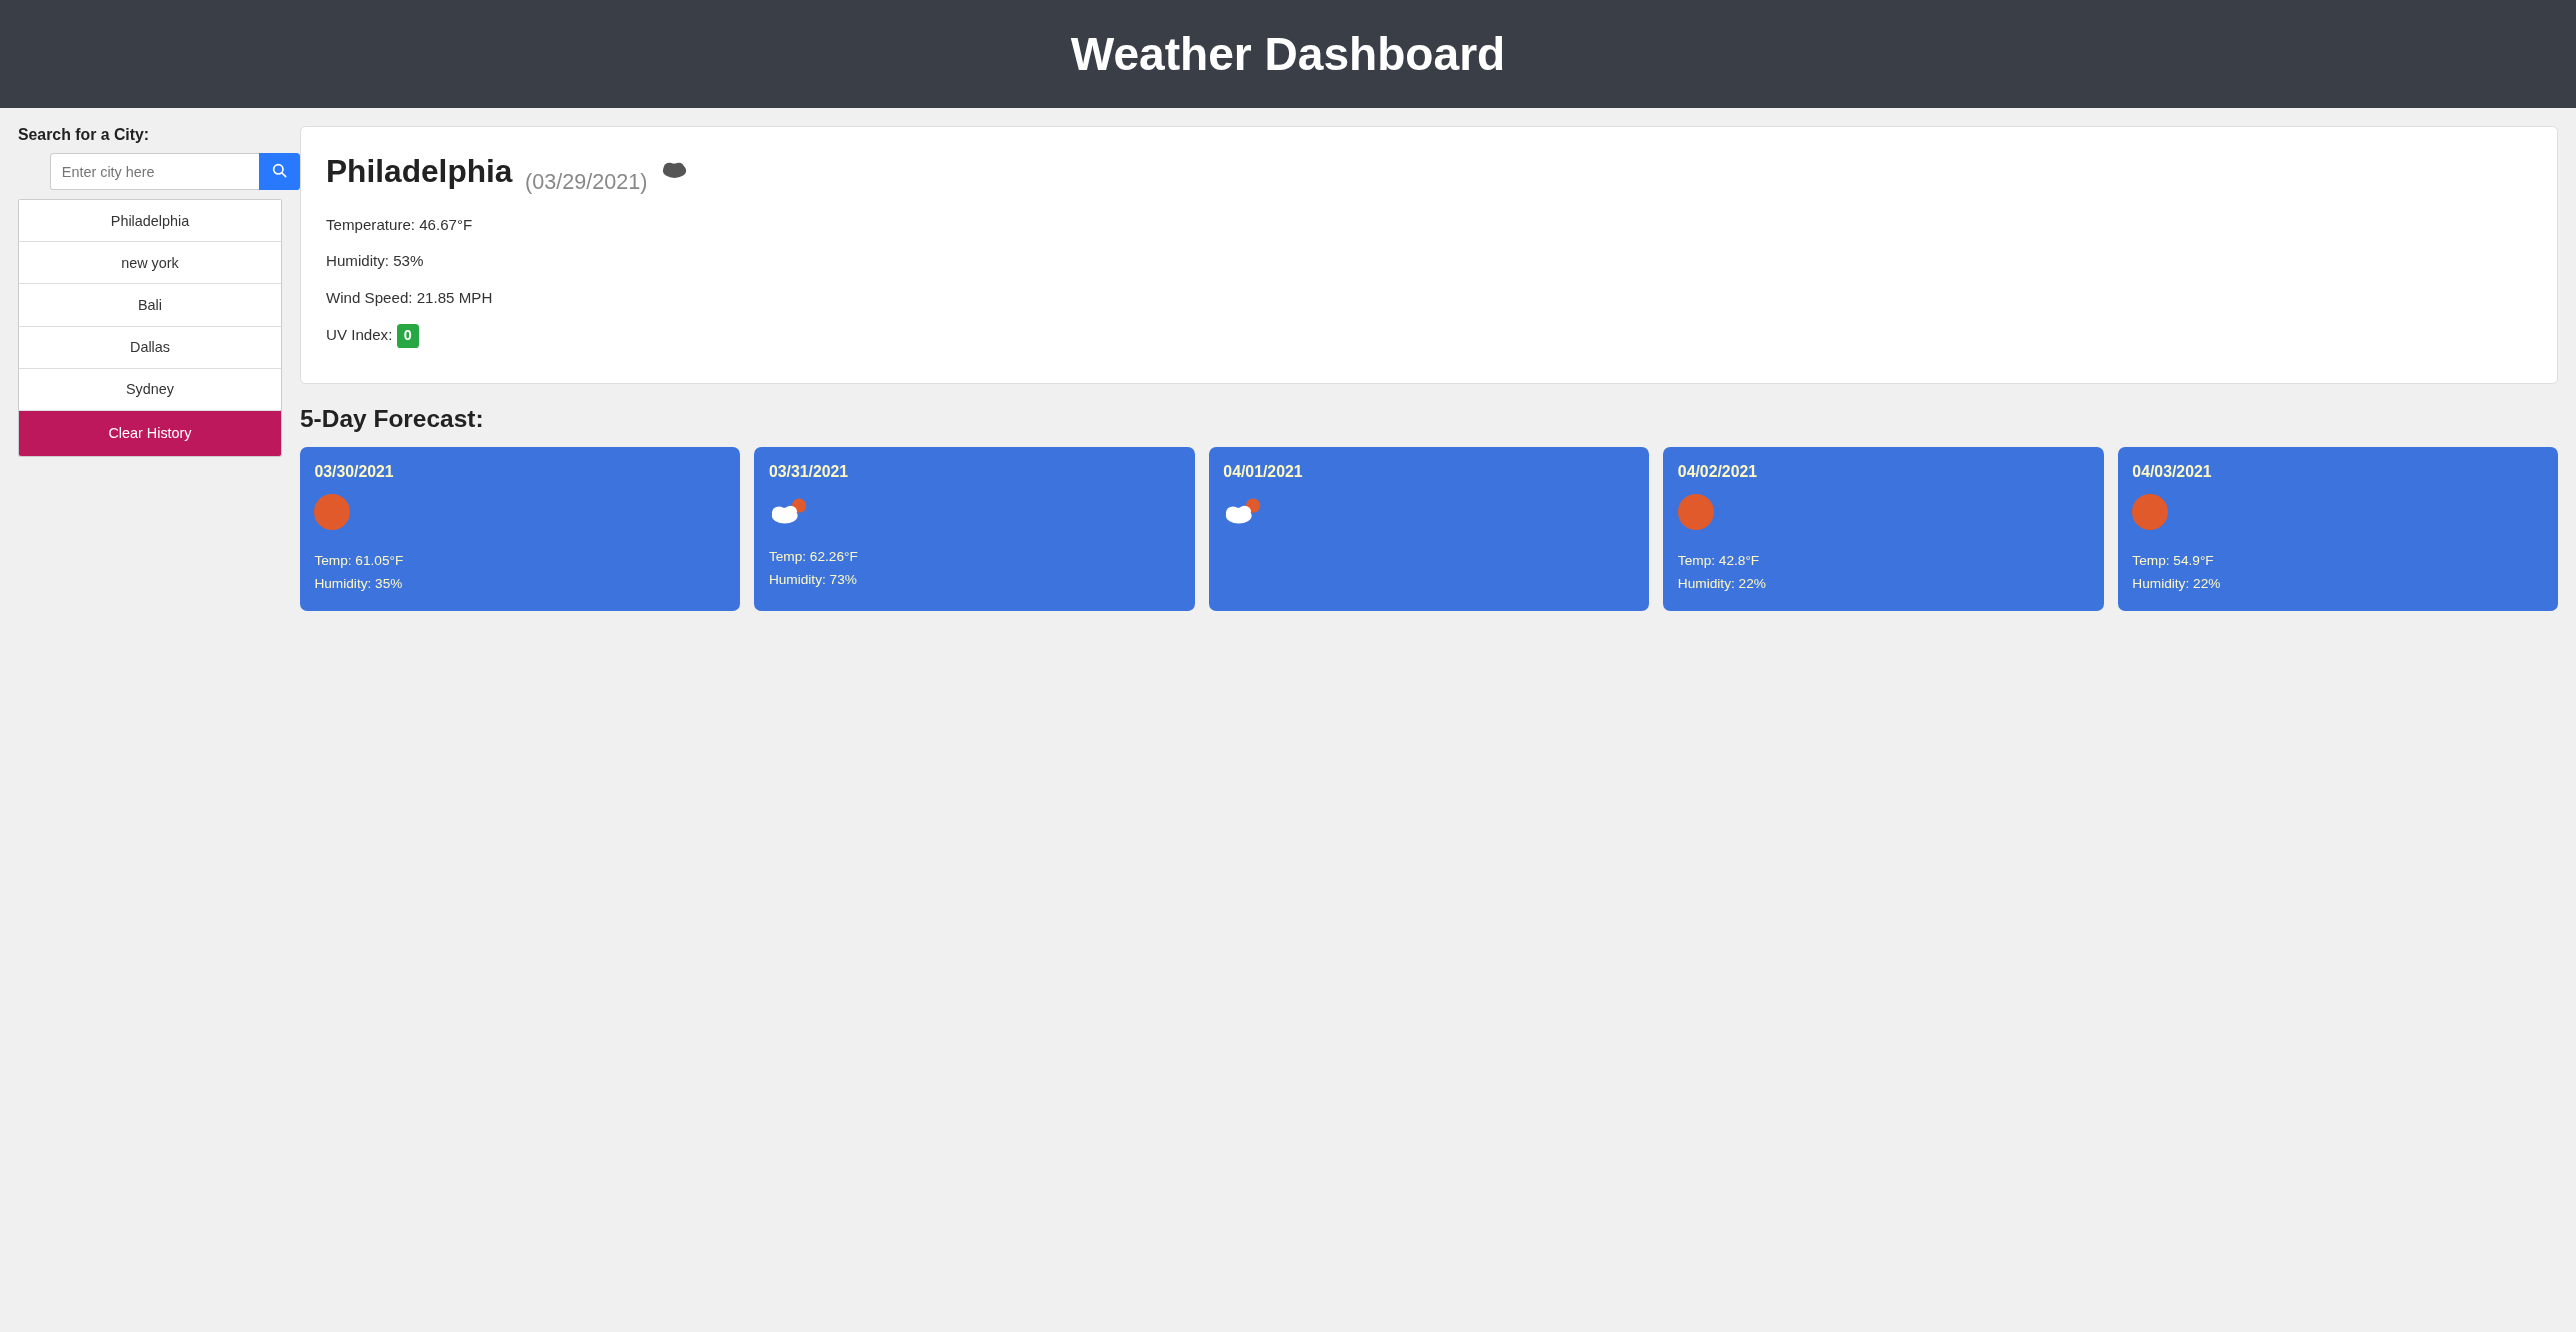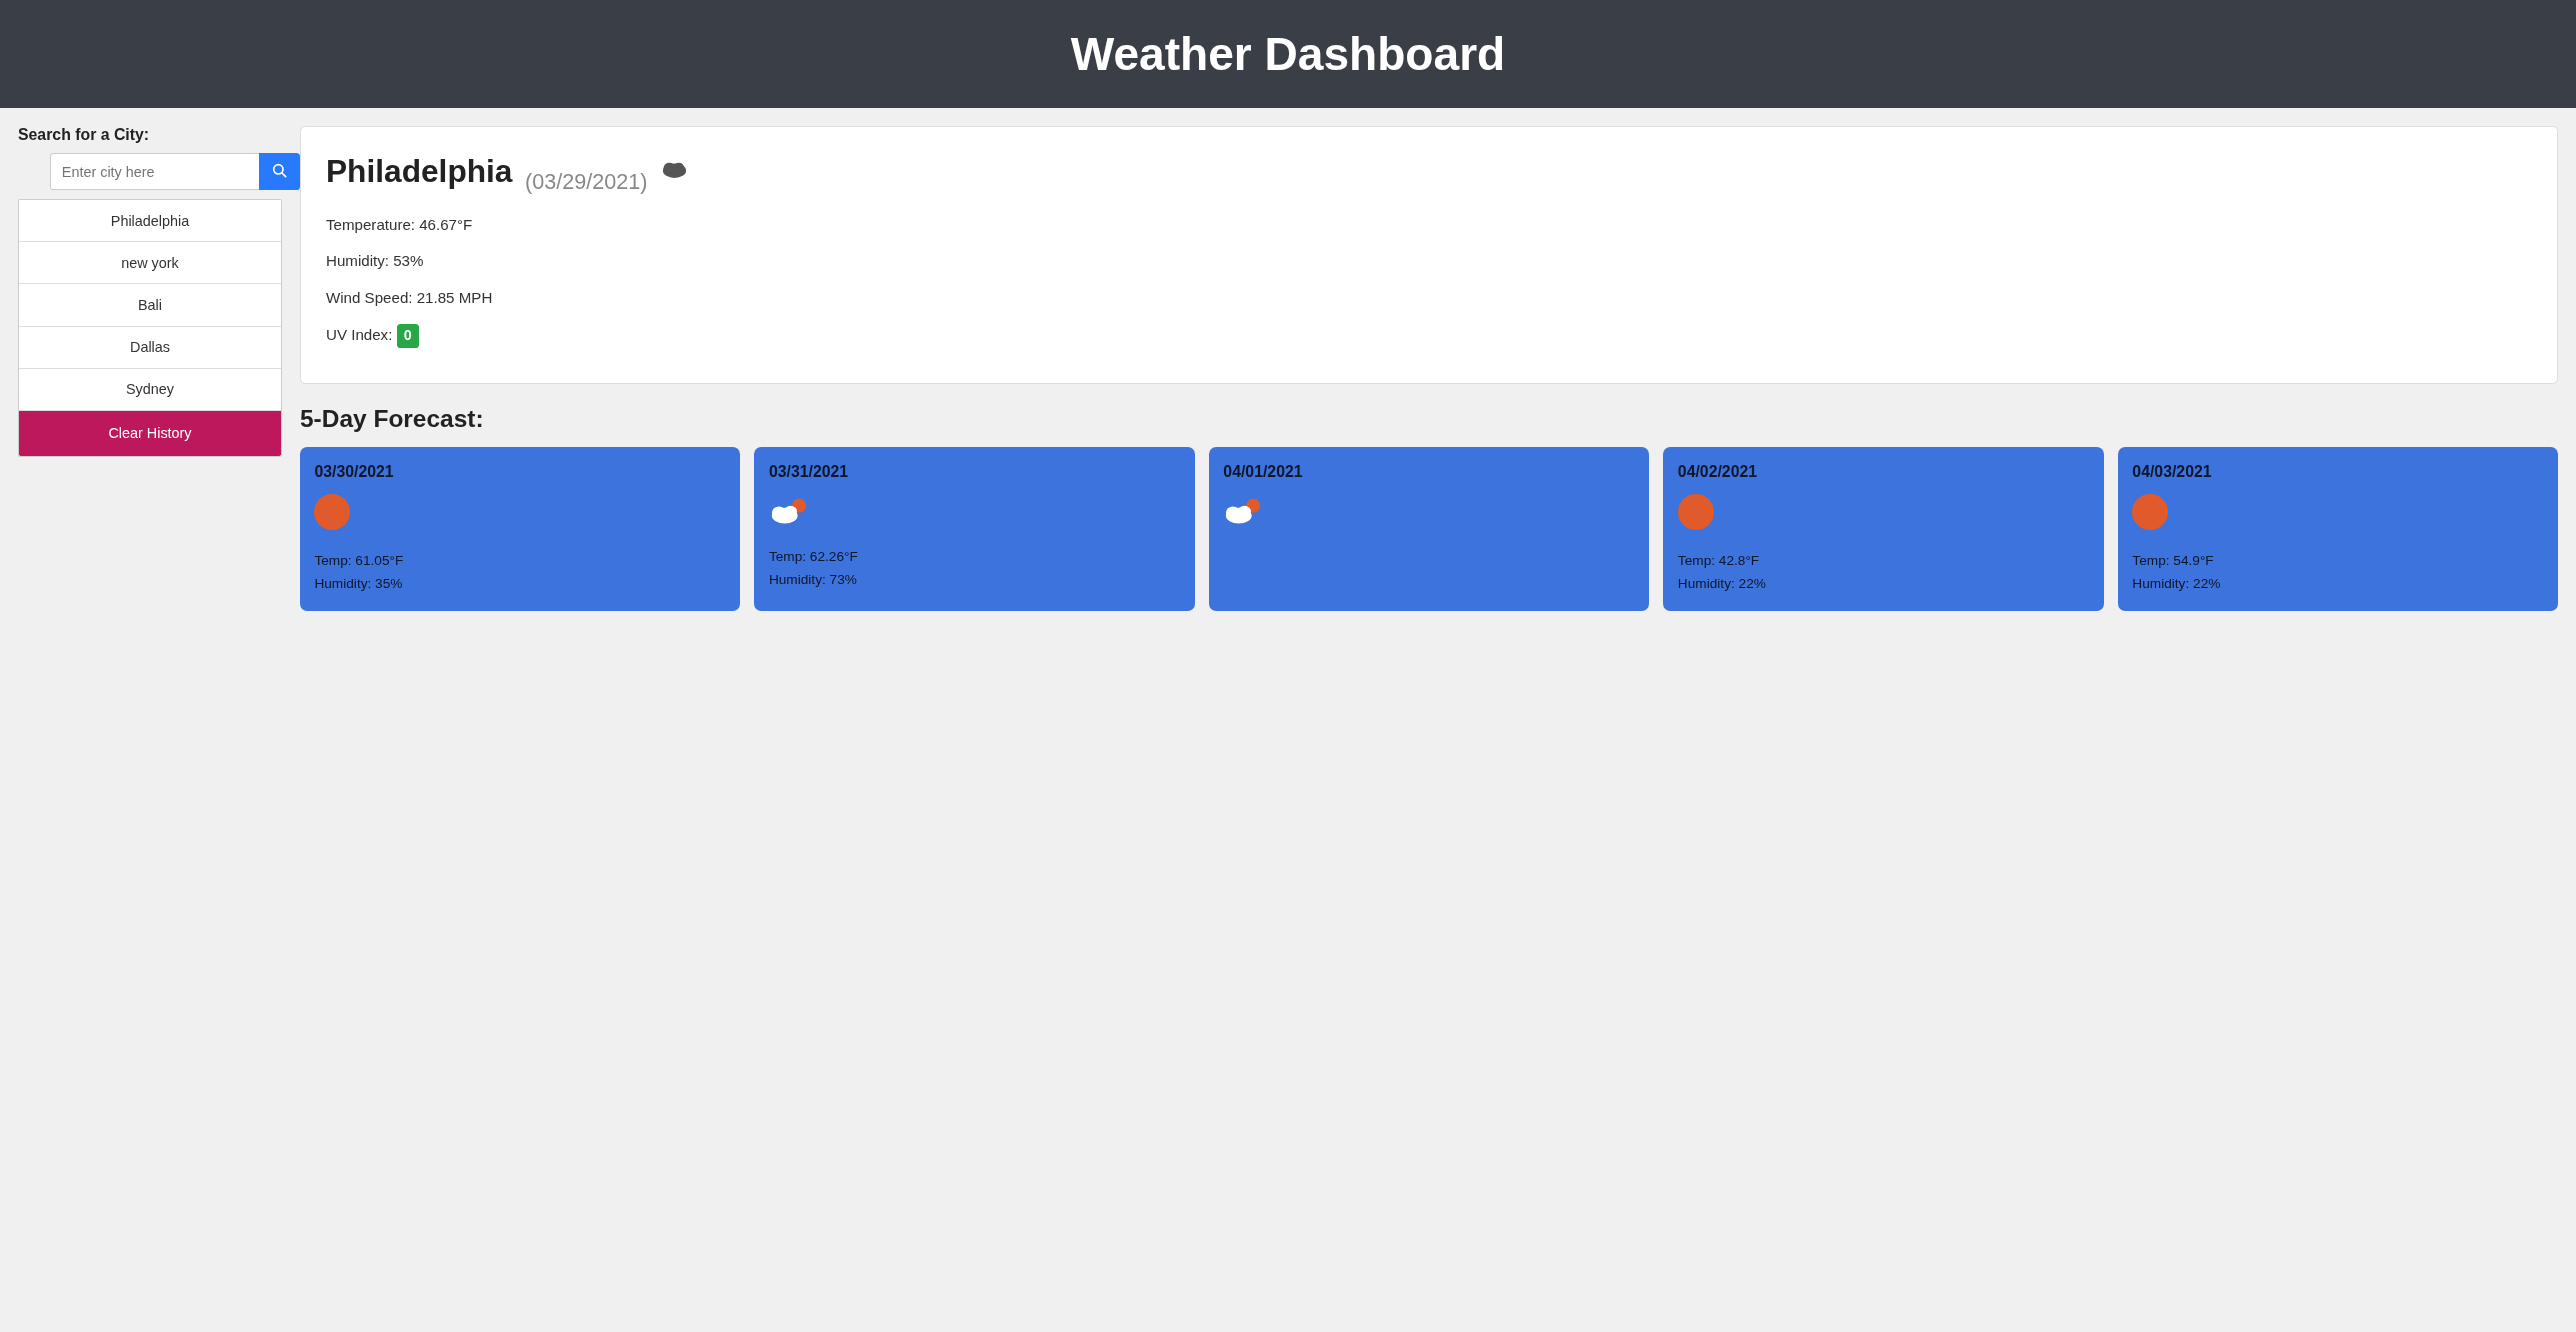--- a/index.html
+++ b/index.html
@@ -154,21 +154,21 @@
       margin-bottom: 14.4px;
     }
 
     .forecast-cards {
       display: flex;
       gap: 14.4px;
     }
 
     .forecast-card {
       background: #3d73dd;
-      color: #0f172a;
+      color: #fef9c3;
       border-radius: 7.2px;
       padding: 16px 14.4px;
       flex: 1;
       min-width: 0;
     }
 
     .forecast-date {
       font-size: 1.1em;
       font-weight: bold;
       margin-bottom: 12.6px;

